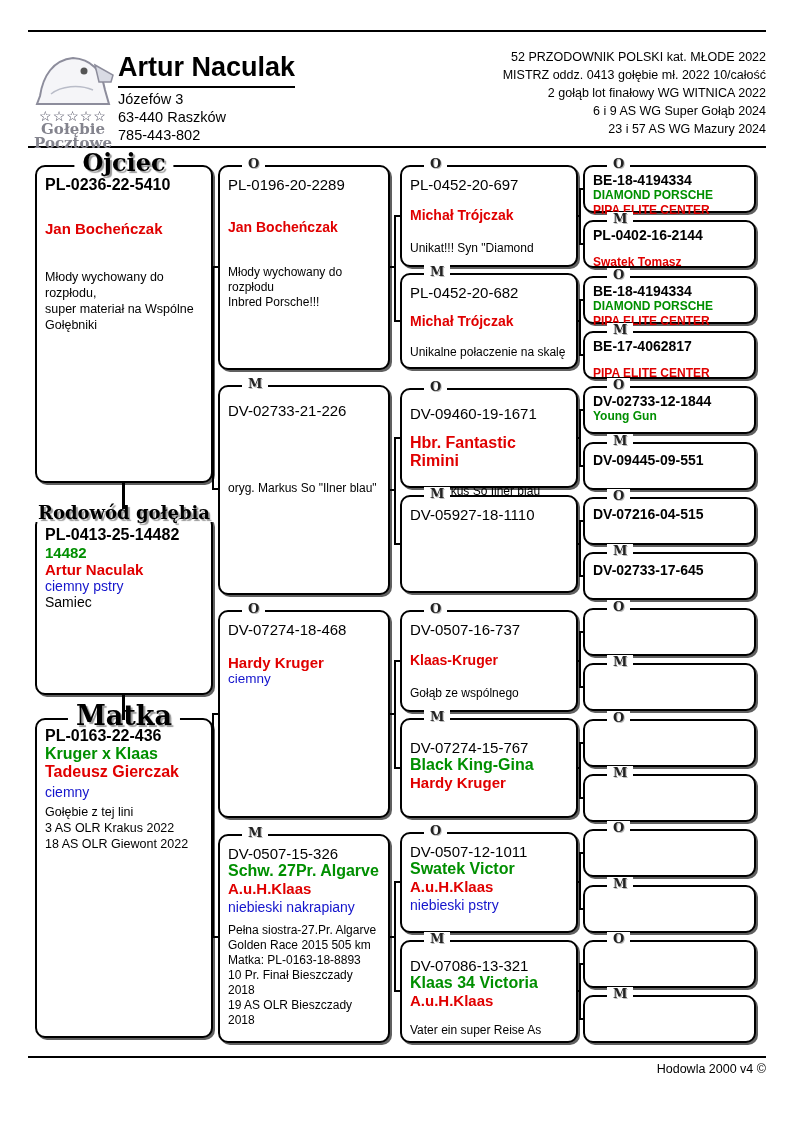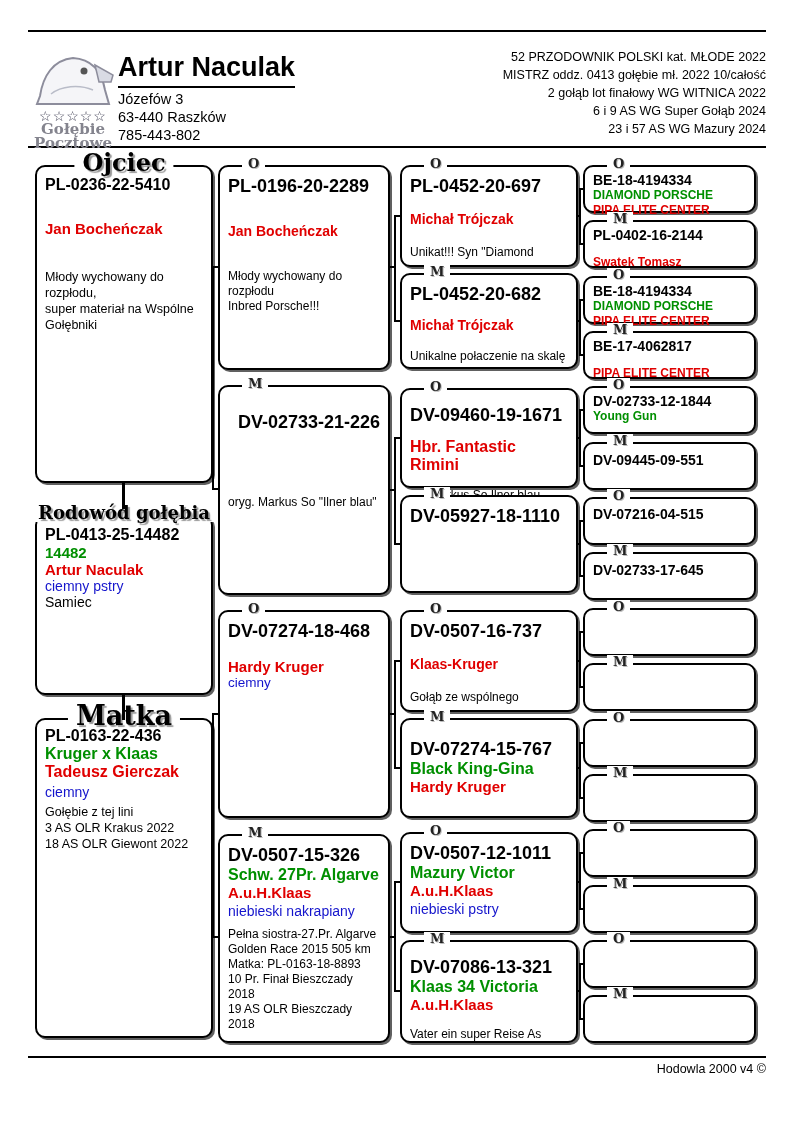--- a/index.html
+++ b/index.html
@@ -16,21 +16,21 @@
   .logo .lg-txt{font-family:"DejaVu Serif",serif;font-weight:bold;font-size:15px;color:#84848e;line-height:14px;}
   
   .box{position:absolute;background:#fff;border:2px solid #000;border-radius:10px;
        box-shadow:2px 2px 0 #606060;box-sizing:border-box;padding:5px 8px;}
   .tab{position:absolute;top:-10px;left:22px;background:#fff;padding:0 6px;
        font-family:"DejaVu Serif",serif;font-weight:bold;font-size:13px;color:#222;
        text-shadow:1px 1px 0 #bbb;line-height:14px;}
   .title-tab{position:absolute;top:-16px;left:50%;transform:translateX(-50%);background:#fff;
        padding:0 8px;font-family:"DejaVu Serif",serif;font-weight:bold;white-space:nowrap;
        text-shadow:2px 2px 1px #999;line-height:1;}
-  .ring{font-weight:bold;font-size:18px;}
+  .ring{font-weight:normal;font-size:15px;}
   .ring-lg{font-weight:bold;font-size:16px;}
   .ring-sm{font-weight:bold;font-size:14px;line-height:16px;}
   .g{font-weight:bold;color:var(--green);}
   .r{font-weight:bold;color:var(--red);}
   .b{color:var(--blue);}
   .fs15{font-size:15px;} .fs14{font-size:14px;} .fs13{font-size:13.5px;} .fs16{font-size:16px;}
   .sm{font-size:12px;line-height:15px;font-weight:bold;}
   .note{font-size:12px;line-height:15px;white-space:pre-line;}
   .note13{font-size:12.5px;line-height:16px;white-space:pre-line;}
   .ln{position:absolute;background:#000;}
@@ -102,21 +102,21 @@
   <div class="box" style="left:218px;top:165px;width:172px;height:205px;">
     <div class="tab">O</div>
     <div class="ring" style="margin-top:4px;">PL-0196-20-2289</div>
     <div class="r fs14" style="margin-top:26px;">Jan Bocheńczak</div>
     <div class="note" style="margin-top:30px;">Młody wychowany do rozpłodu
 Inbred Porsche!!!</div>
   </div>
 
   <div class="box" style="left:218px;top:385px;width:172px;height:210px;">
     <div class="tab">M</div>
-    <div class="ring" style="margin-top:20px;text-align:right;">DV-02733-21-226</div>
+    <div class="ring" style="margin-top:10px;">DV-02733-21-226</div>
     <div class="note" style="margin-top:62px;">oryg. Markus So "Ilner blau"</div>
   </div>
 
   <div class="box" style="left:218px;top:610px;width:172px;height:208px;">
     <div class="tab">O</div>
     <div class="ring" style="margin-top:4px;">DV-07274-18-468</div>
     <div class="r fs15" style="margin-top:16px;">Hardy Kruger</div>
     <div class="b fs13">ciemny</div>
   </div>
 
@@ -169,21 +169,21 @@
   <div class="box" style="left:400px;top:718px;width:178px;height:100px;">
     <div class="tab">M</div>
     <div class="ring" style="margin-top:14px;">DV-07274-15-767</div>
     <div class="g fs16">Black King-Gina</div>
     <div class="r fs15">Hardy Kruger</div>
   </div>
 
   <div class="box" style="left:400px;top:832px;width:178px;height:101px;">
     <div class="tab">O</div>
     <div class="ring" style="margin-top:4px;">DV-0507-12-1011</div>
-    <div class="g fs16">Mazury Victor</div>
+    <div class="g fs16">Swatek Victor</div>
     <div class="r fs15">A.u.H.Klaas</div>
     <div class="b fs14" style="margin-top:2px;">niebieski pstry</div>
   </div>
 
   <div class="box" style="left:400px;top:940px;width:178px;height:103px;">
     <div class="tab">M</div>
     <div class="ring" style="margin-top:10px;">DV-07086-13-321</div>
     <div class="g fs16">Klaas 34 Victoria</div>
     <div class="r fs15">A.u.H.Klaas</div>
     <div class="note" style="margin-top:14px;">Vater ein super Reise As</div>

